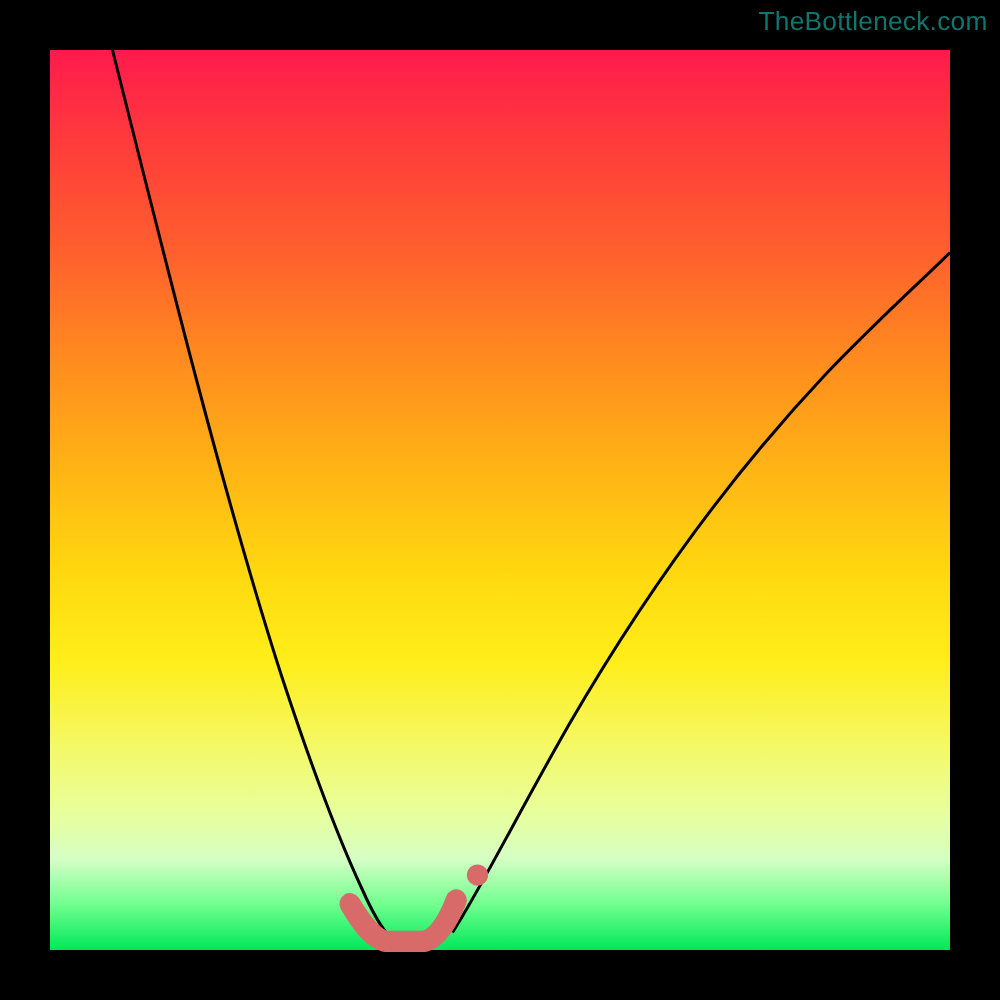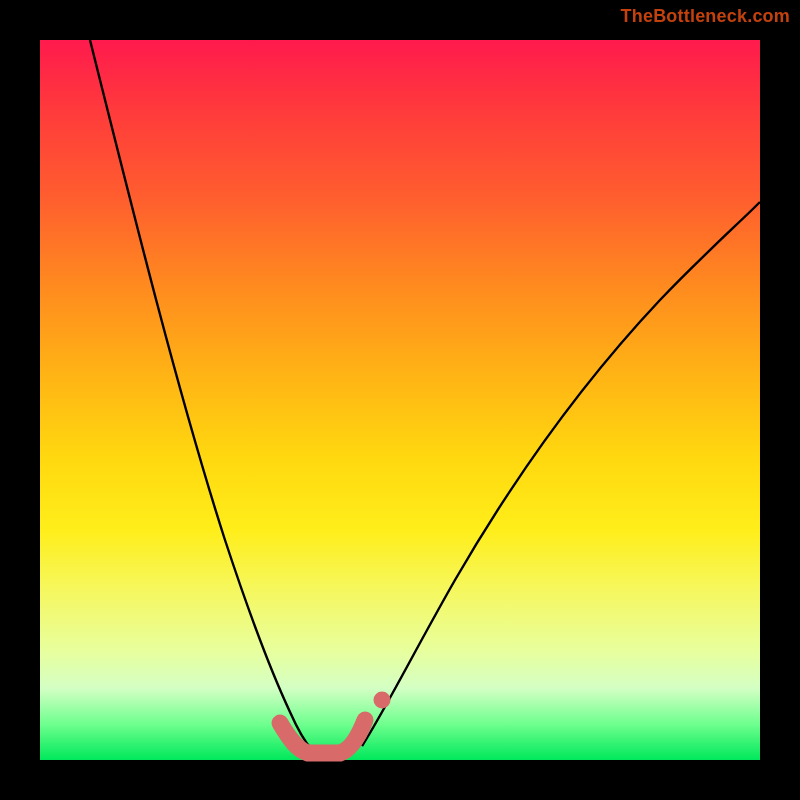--- a/index.html
+++ b/index.html
@@ -38,23 +38,23 @@
       #e7ff9e 85%,
       #d4ffc4 90%,
       #6fff8e 95%,
       #00e85b 100%
     );
   }
   .watermark {
     position: absolute;
     top: 6px;
     right: 10px;
-    color: #c2410c;
-    font-size: 18px;
-    font-weight: 700;
+    color: #0f766e;
+    font-size: 21px;
+    font-weight: 400;
     letter-spacing: 0.2px;
     user-select: none;
   }
   svg.curves {
     position: absolute;
     left: 0;
     top: 0;
     width: 720px;
     height: 720px;
     overflow: visible;

